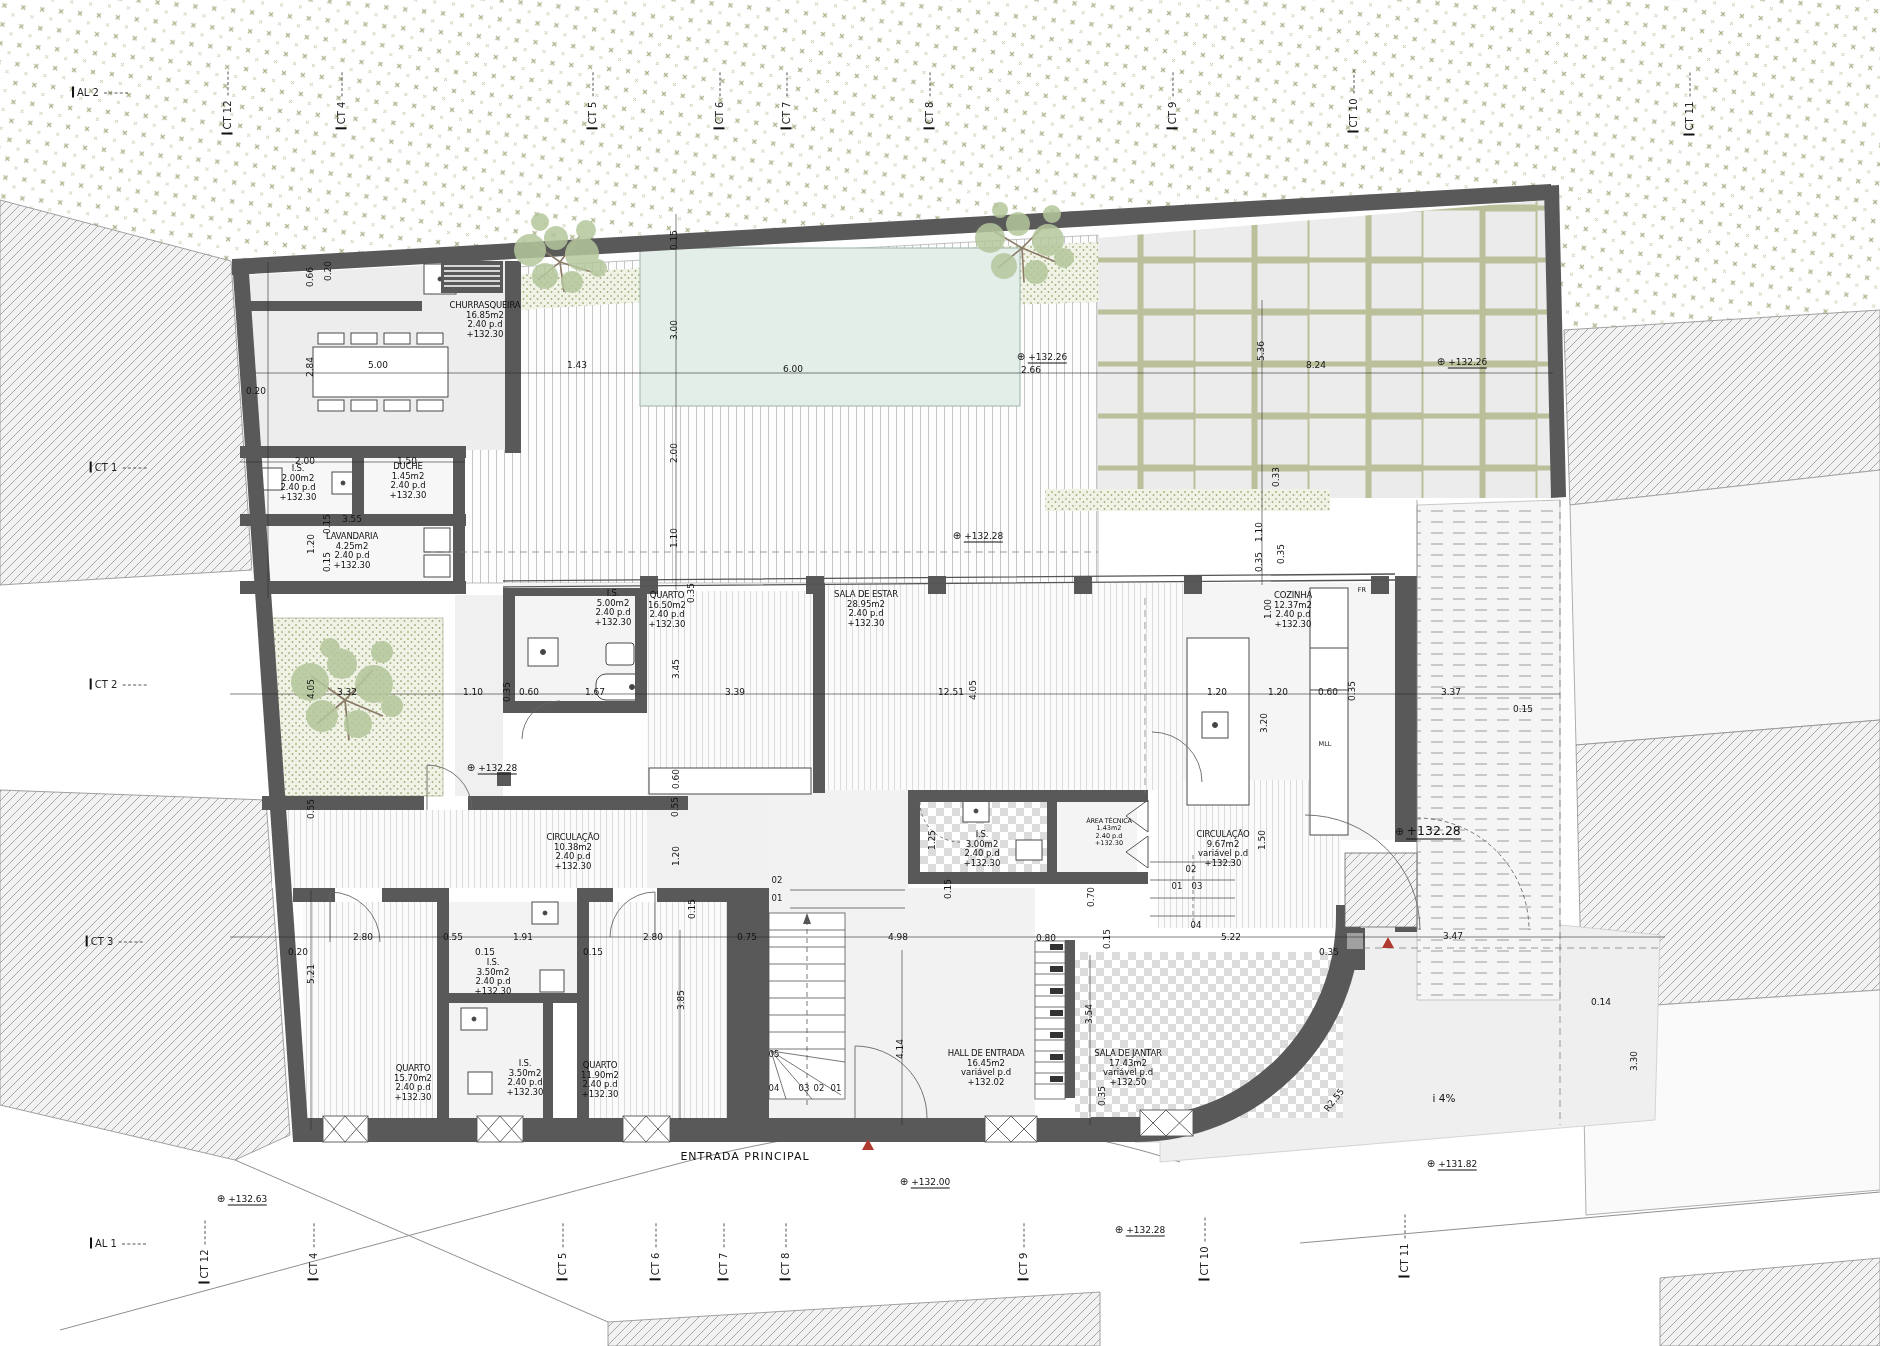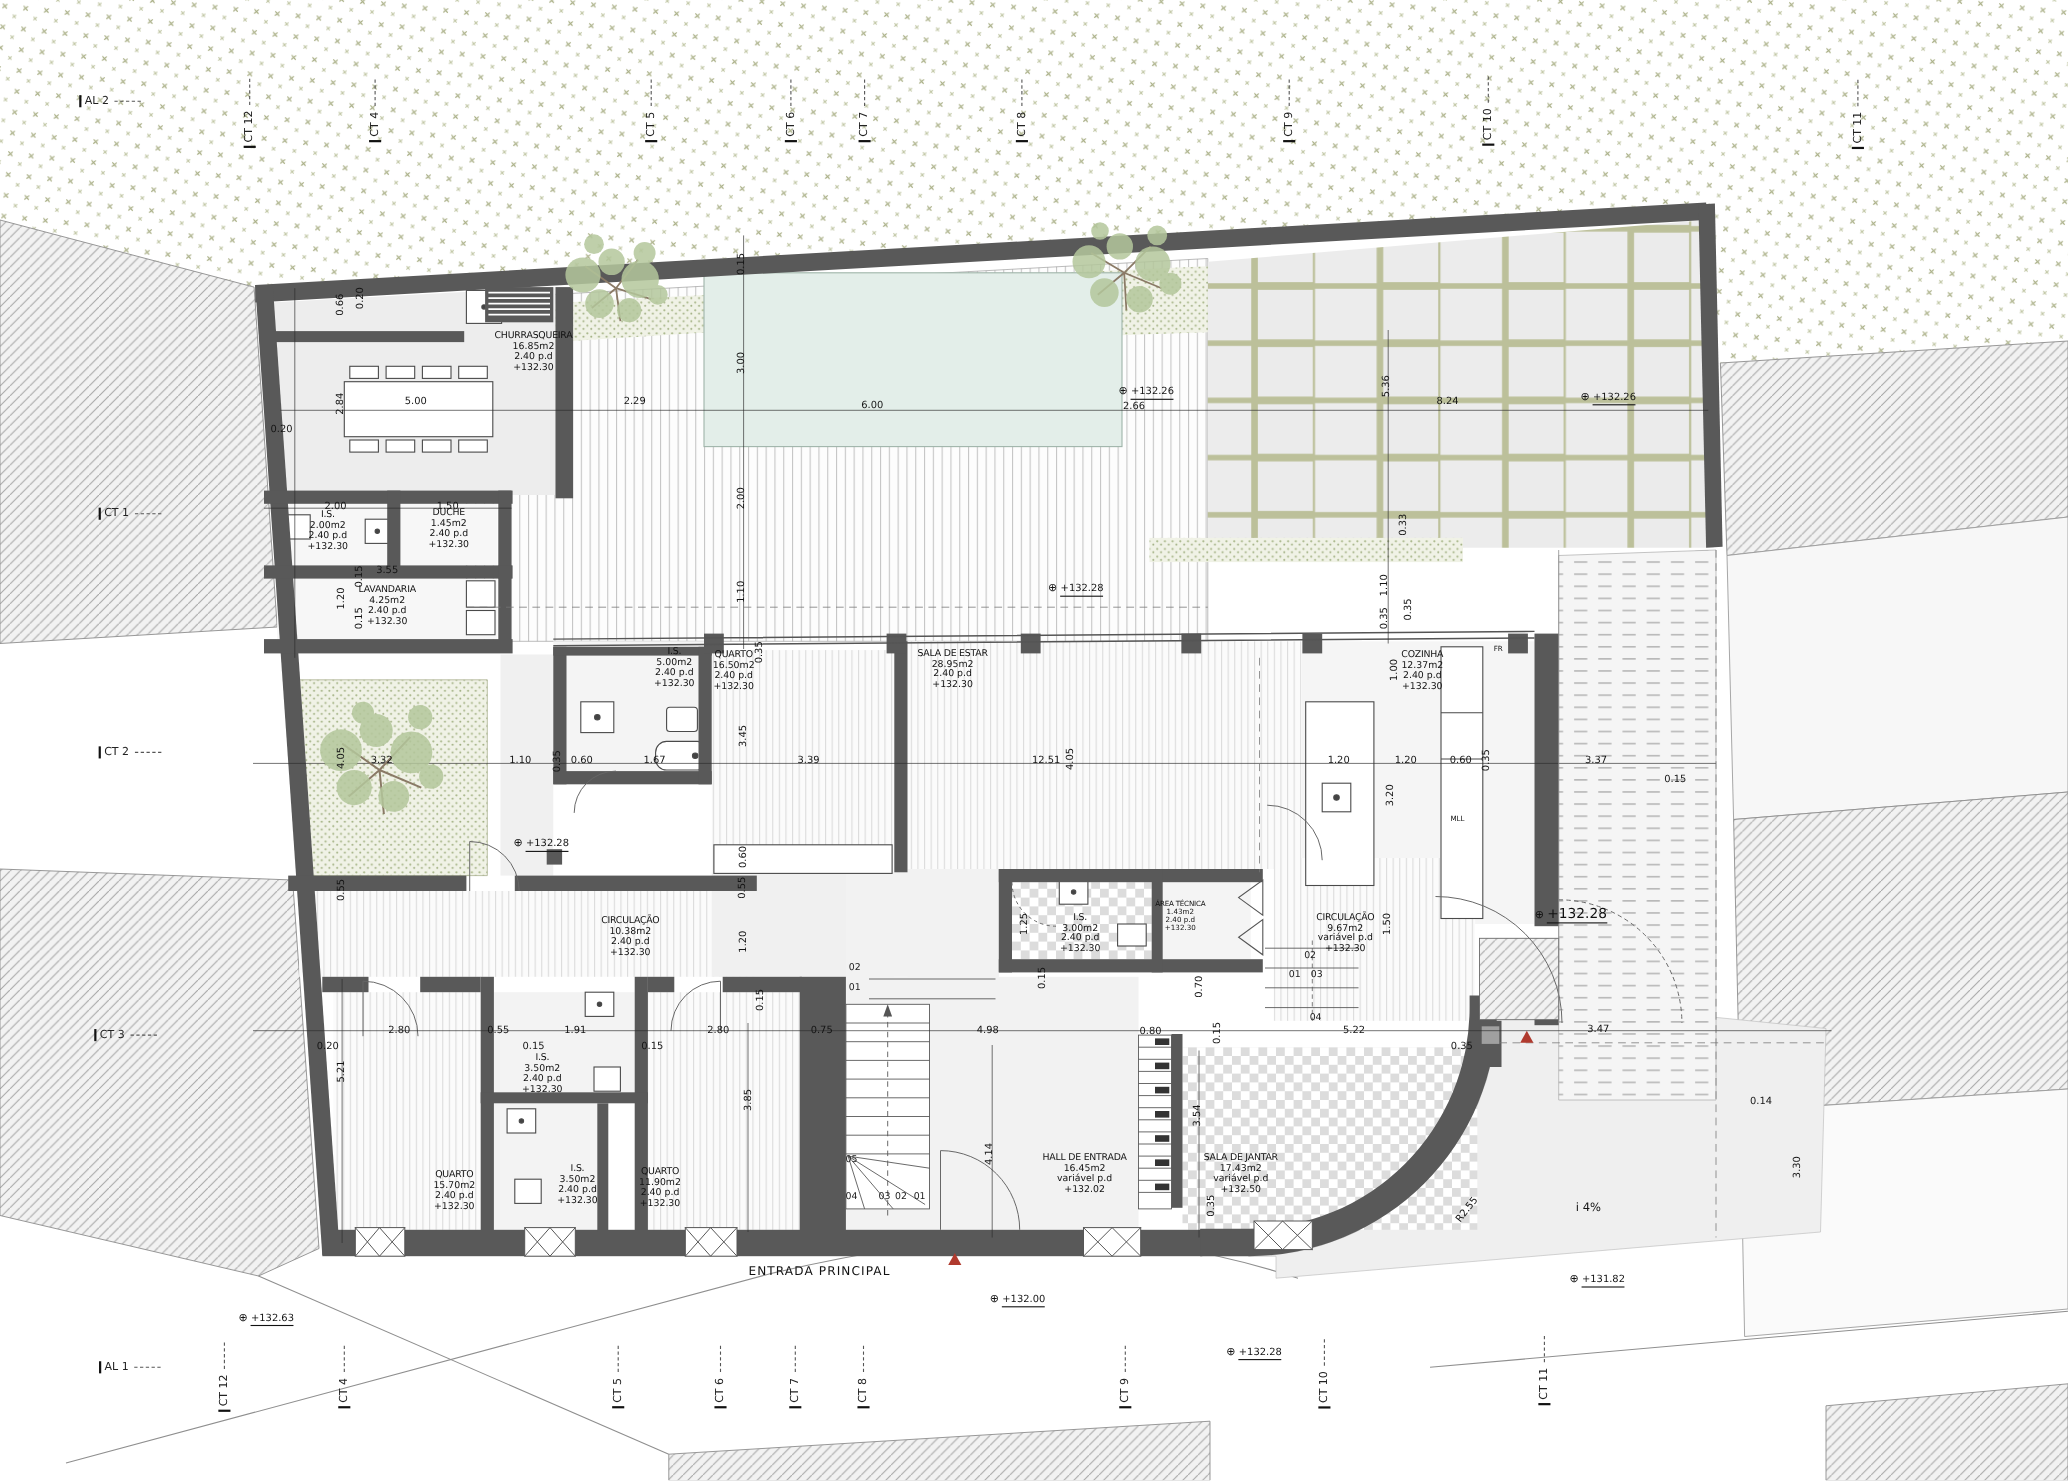--- a/index.html
+++ b/index.html
@@ -4,21 +4,21 @@
 <style>
   html,body{margin:0;padding:0;background:#ffffff;}
   #stage{position:relative;width:1880px;height:1346px;overflow:hidden;
          font-family:"DejaVu Sans",sans-serif;background:#ffffff;}
   #plan-svg{position:absolute;left:0;top:0;}
   #labels{position:absolute;left:0;top:0;width:1880px;height:1346px;pointer-events:none;}
   .dim{position:absolute;transform:translate(-50%,-50%);font-size:9px;color:#141414;white-space:nowrap;}
   .dim.v{transform:translate(-50%,-50%) rotate(-90deg);}
   .room{position:absolute;transform:translate(-50%,-50%);text-align:center;
         font-size:8.5px;line-height:1.12;color:#111;white-space:nowrap;}
-  .room.small{font-size:6.5px;}
+  .room.small{font-size:6.5px;margin-left:36px;}
   .room .rn{letter-spacing:-0.2px;}
   .lvl{position:absolute;transform:translate(-50%,-50%);font-size:9px;color:#111;white-space:nowrap;}
   .lvl .sym{font-size:10px;margin-right:3px;}
   .lvl .txt{border-bottom:1px solid #111;padding-bottom:1px;}
   .lvl.big{font-size:12.5px;}
   .grid{position:absolute;font-size:10px;color:#222;white-space:nowrap;
         border-left:2px solid #111;padding-left:3px;transform:translate(-50%,-50%);}
   .grid::after{content:"";display:inline-block;width:24px;border-top:1.5px dashed #555;
         margin-left:5px;vertical-align:middle;}
   .grid.v{transform:translate(-50%,-50%) rotate(-90deg);}
@@ -455,21 +455,21 @@
         <div class="rn">SALA DE JANTAR</div>
         <div class="ra">17.43m2</div>
         <div class="rp">variável p.d</div>
         <div class="rl">+132.50</div>
       </div>
       <span class="dim" style="left: 256px; top: 391px;">0.20</span>
       <span class="dim v" style="left: 310px; top: 277px;">0.66</span>
       <span class="dim v" style="left: 328px; top: 271px;">0.20</span>
       <span class="dim v" style="left: 310px; top: 367px;">2.84</span>
       <span class="dim" style="left: 378px; top: 365px;">5.00</span>
-      <span class="dim" style="left: 577px; top: 365px;">2.29</span>
+      <span class="dim" style="left: 577px; top: 365px;">1.43</span>
       <span class="dim" style="left: 793px; top: 369px;">6.00</span>
       <span class="dim" style="left: 1031px; top: 370px;">2.66</span>
       <span class="dim" style="left: 1316px; top: 365px;">8.24</span>
       <span class="dim v" style="left: 674px; top: 240px;">0.15</span>
       <span class="dim v" style="left: 674px; top: 330px;">3.00</span>
       <span class="dim v" style="left: 674px; top: 453px;">2.00</span>
       <span class="dim v" style="left: 674px; top: 538px;">1.10</span>
       <span class="dim v" style="left: 1261px; top: 351px;">5.36</span>
       <span class="dim v" style="left: 1276px; top: 477px;">0.33</span>
       <span class="dim v" style="left: 1259px; top: 532px;">1.10</span>

